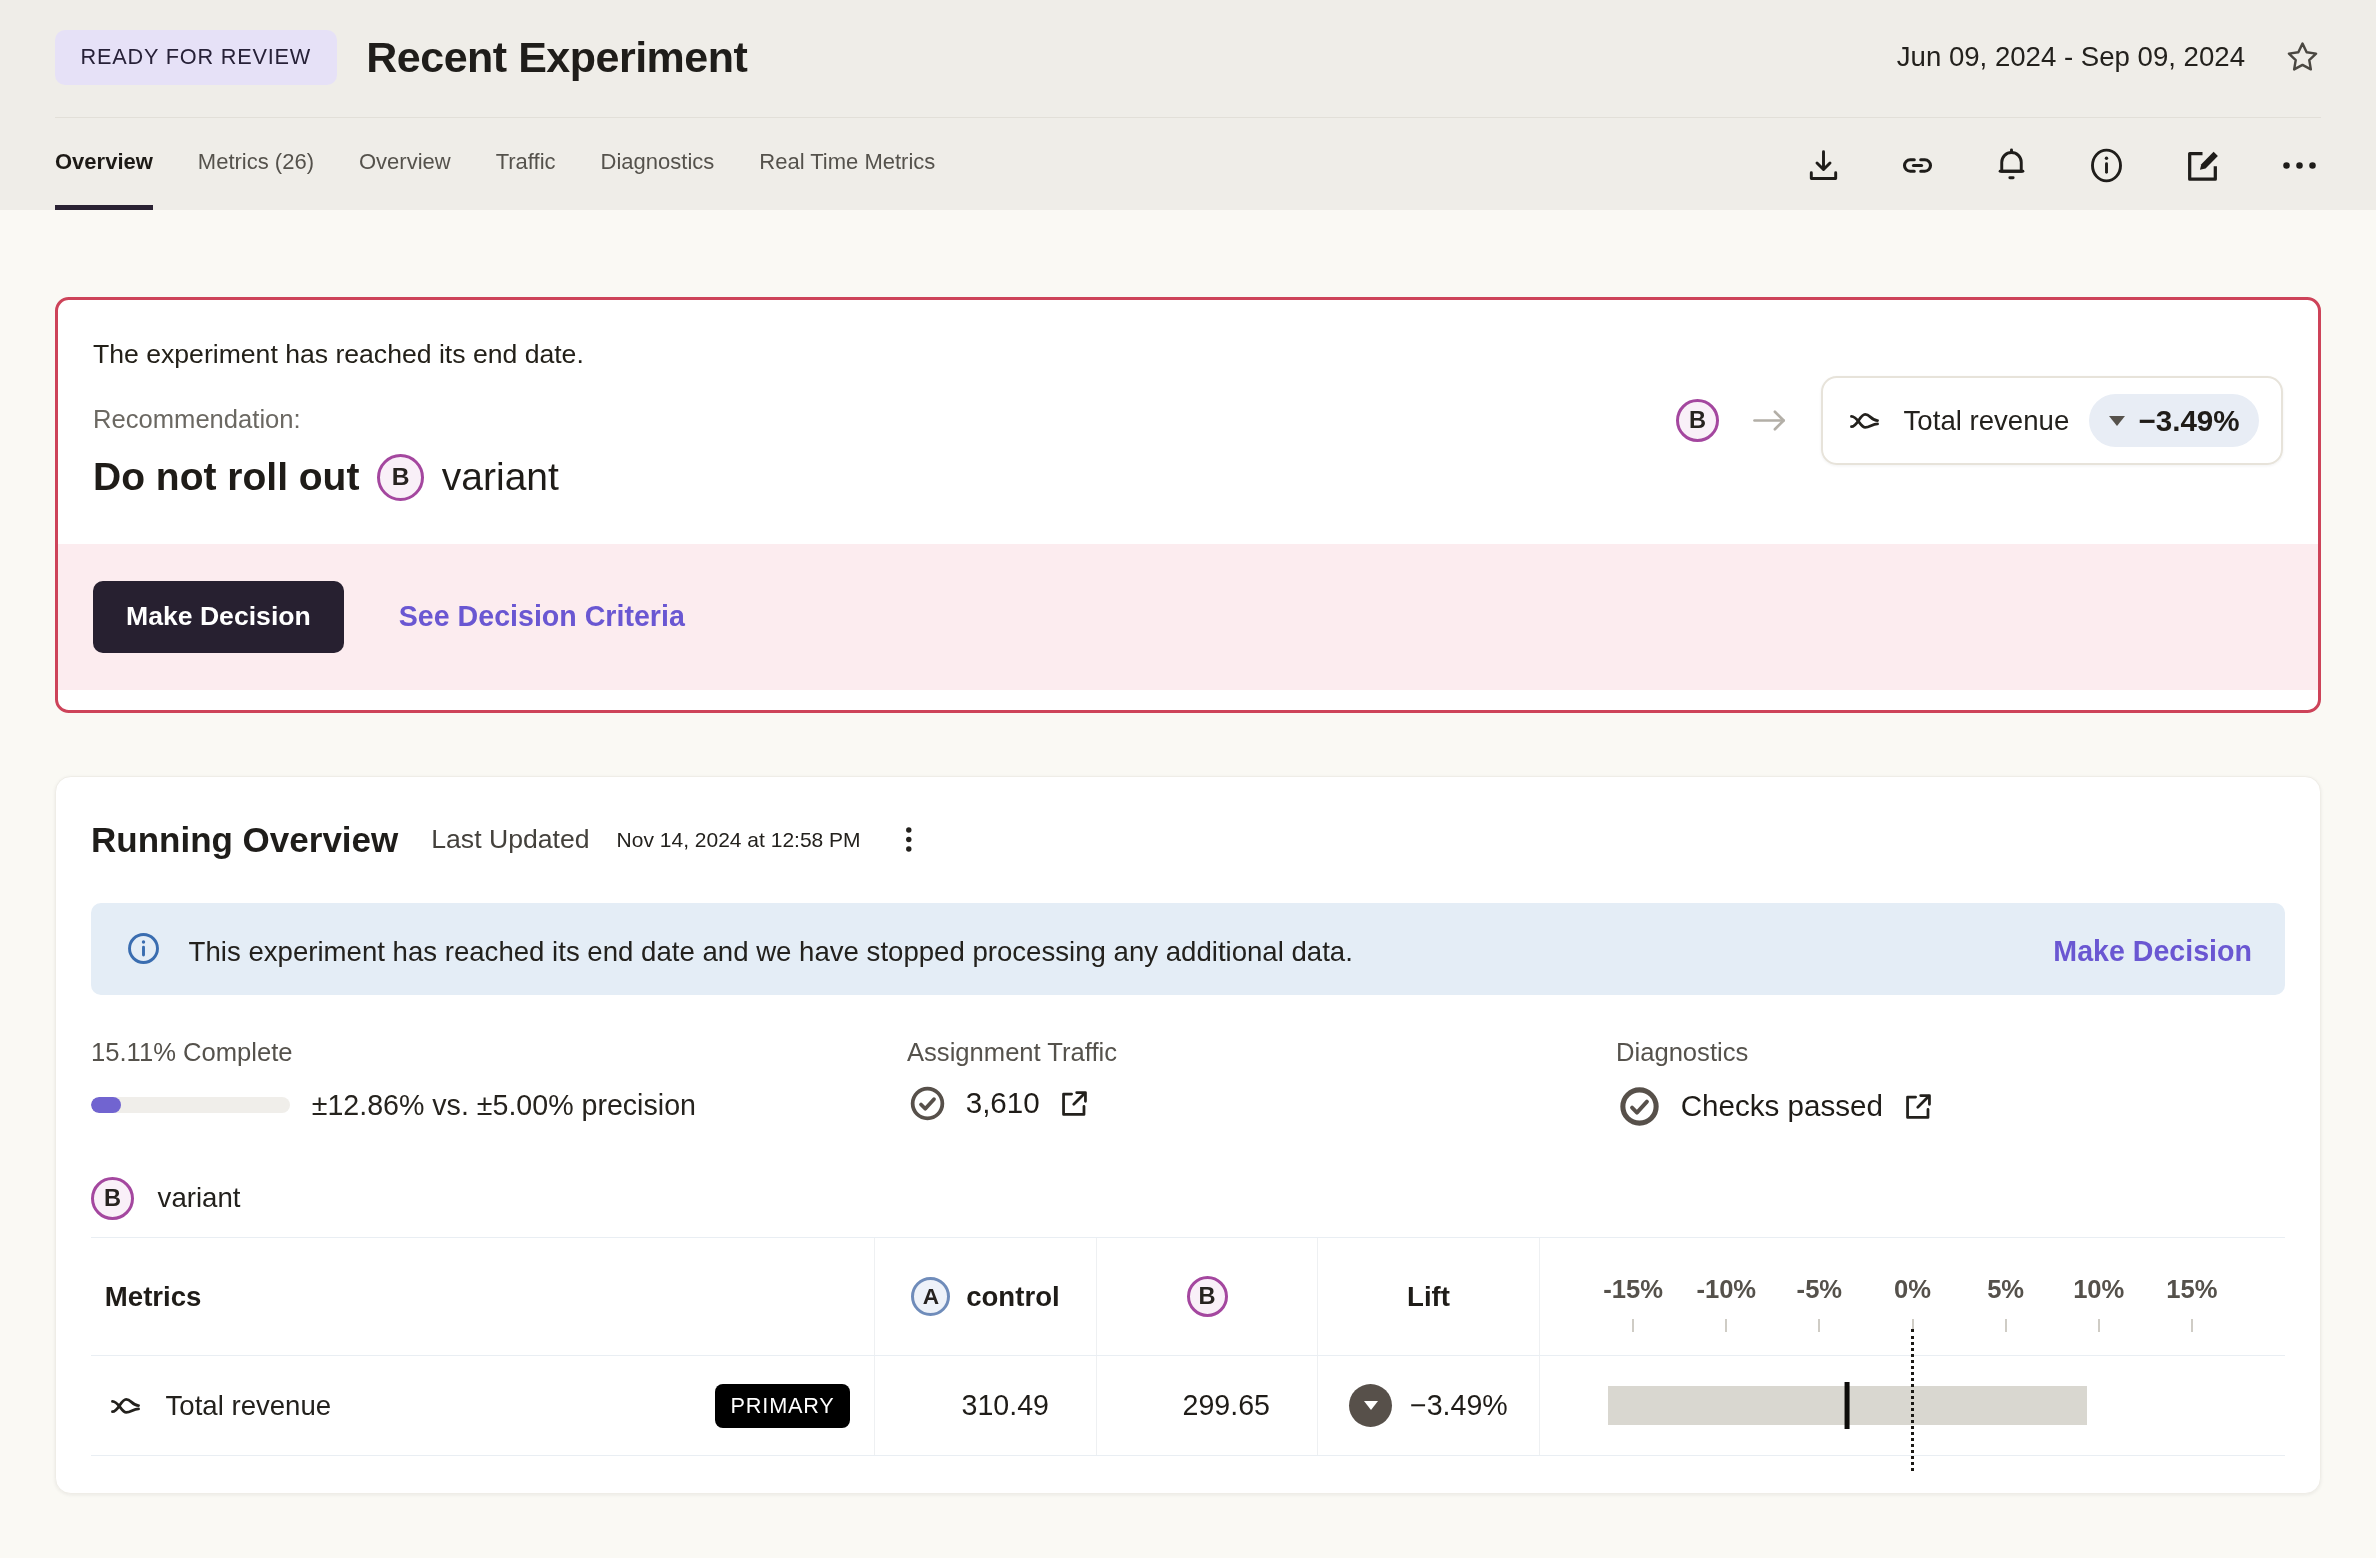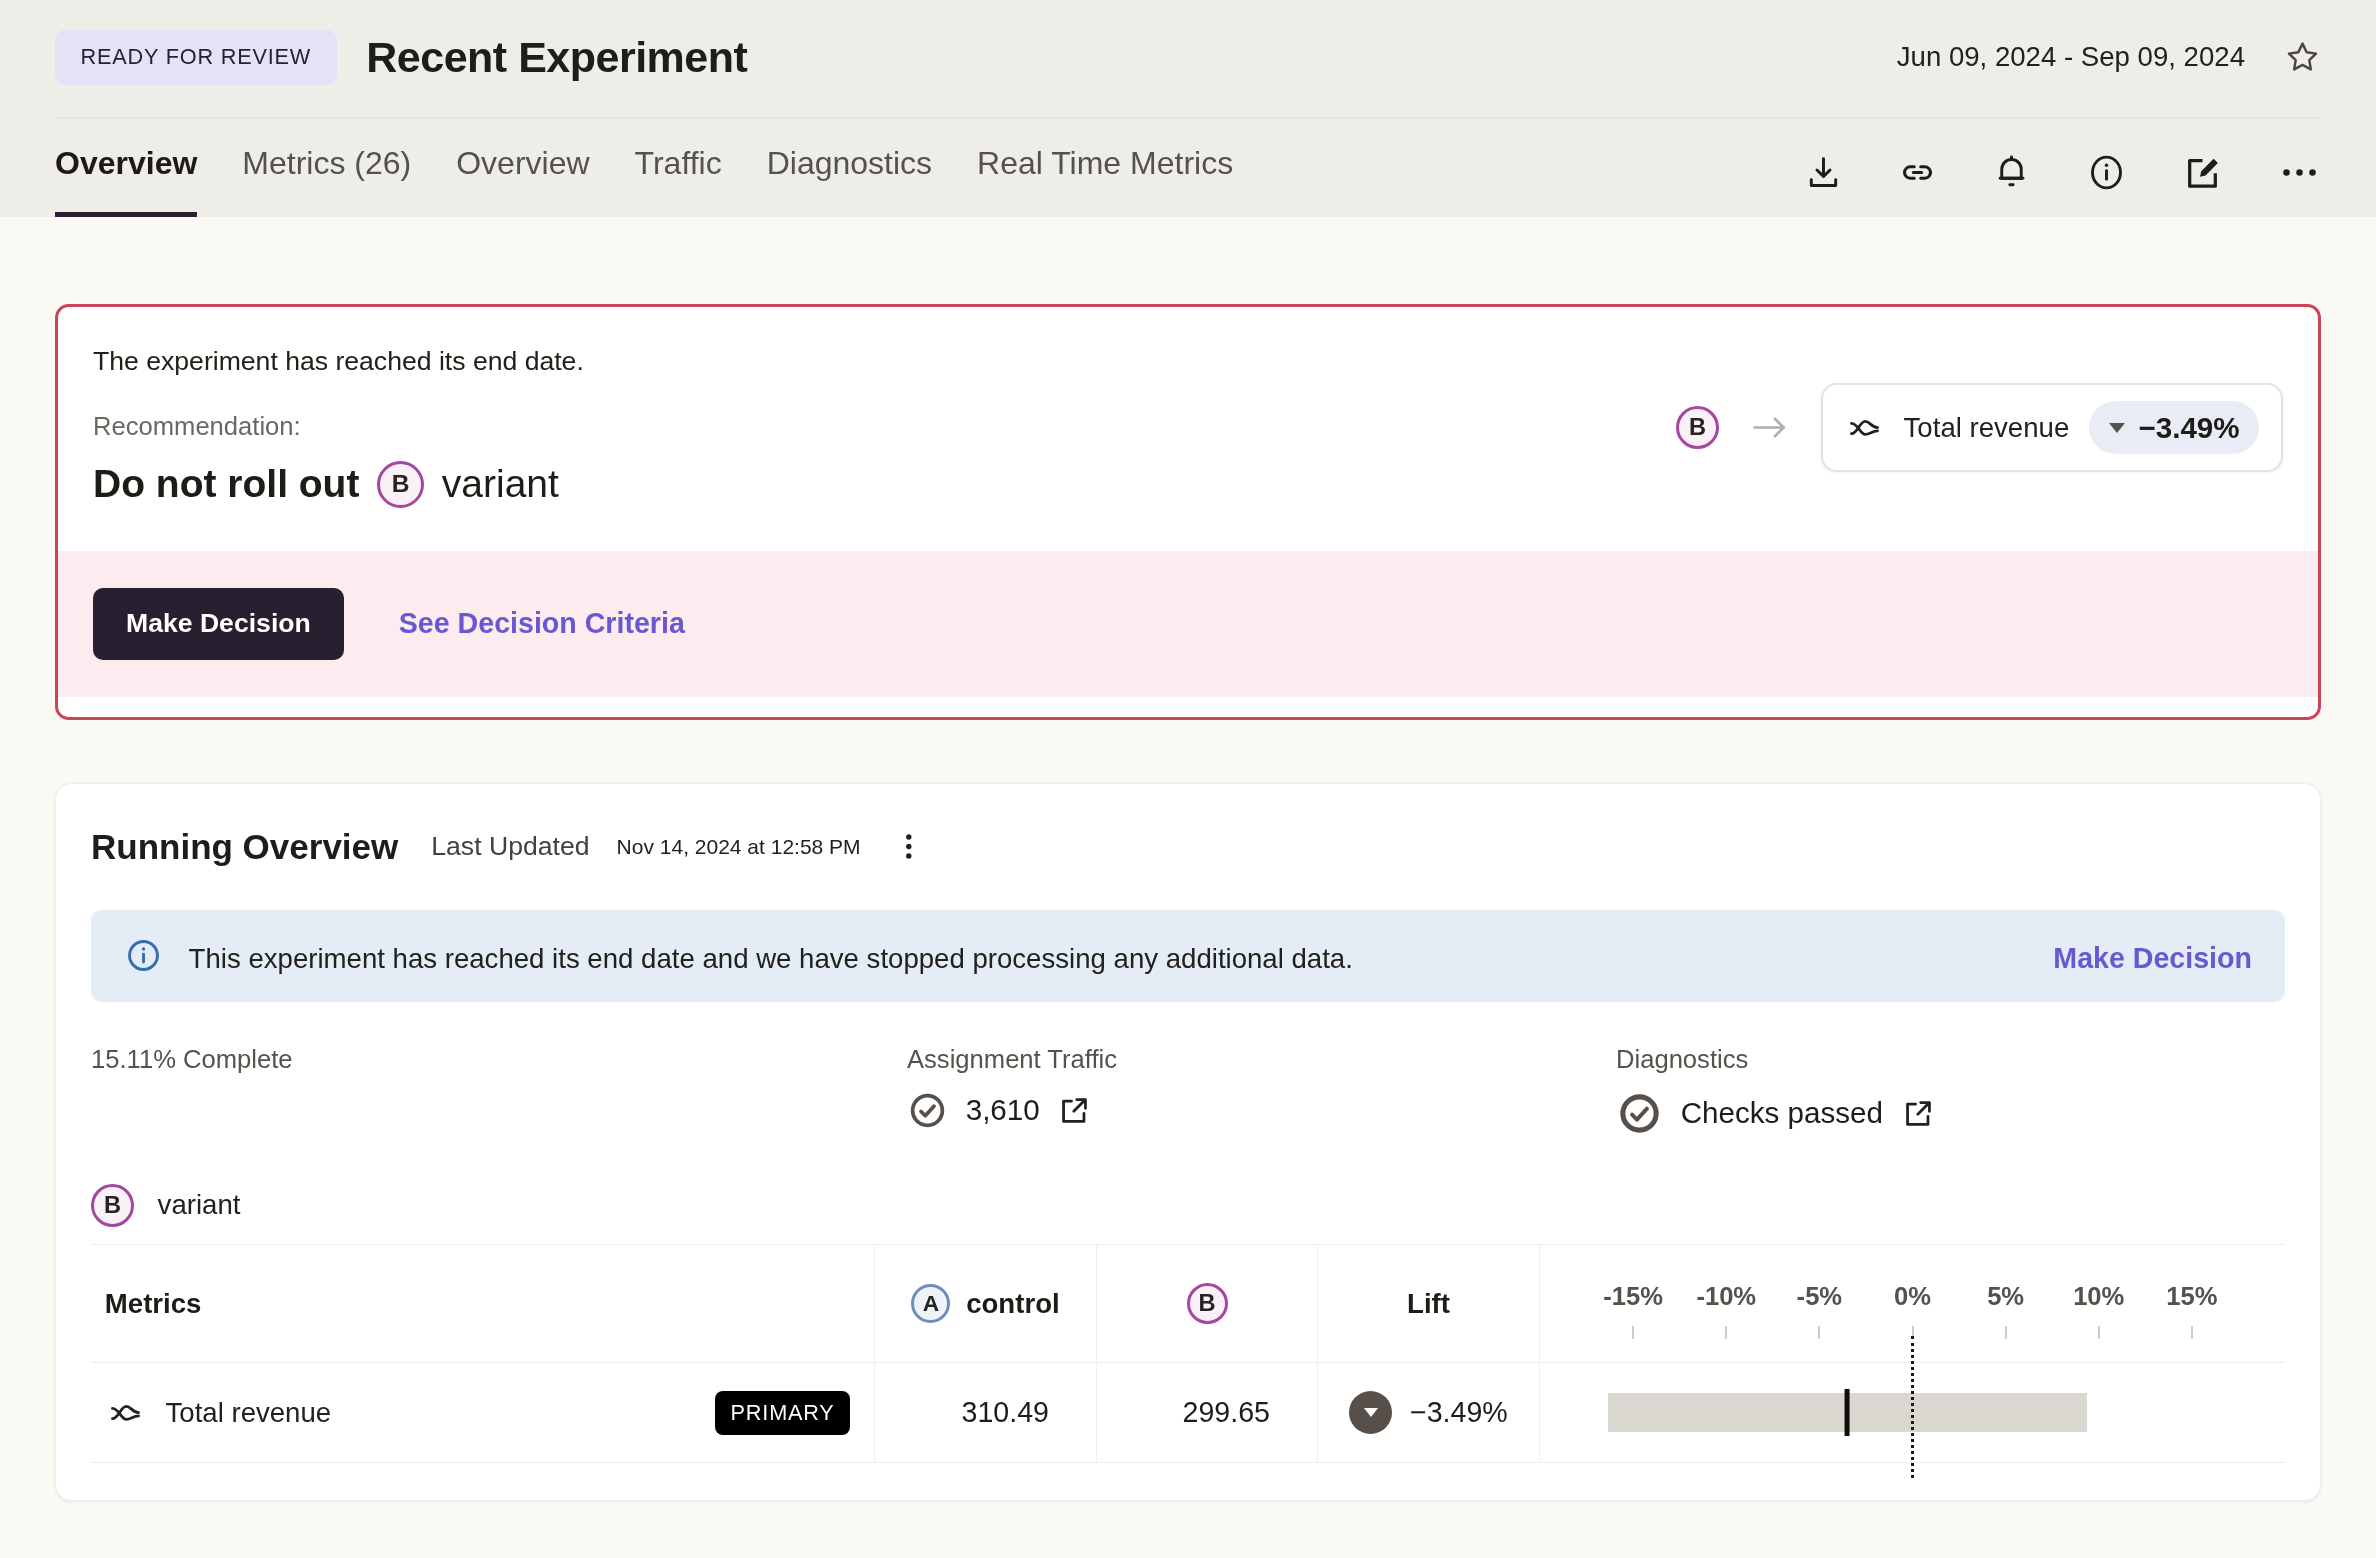--- a/index.html
+++ b/index.html
@@ -17,21 +17,21 @@
     letter-spacing:0.8px; padding:14.8px 25.6px; border-radius:10px; white-space:nowrap;
   }
   h1.page-title { font-size:43px; font-weight:600; color:#1f1d1a; letter-spacing:-0.5px; }
   .header-right { margin-left:auto; display:flex; align-items:center; gap:39px; }
   .date-range { font-size:27.6px; color:#23211d; }
   .icon { display:inline-flex; align-items:center; justify-content:center; }
   .icon svg { display:block; }
   .h-divider { height:1px; background:#e2dfd8; margin-top:31.5px; }
   .tab-row { display:flex; align-items:flex-end; padding-top:27.6px; }
   .tabs { display:flex; gap:45px; }
-  .tab { font-size:32px; color:#55524c; padding-bottom:29.6px; border-bottom:5.9px solid transparent; cursor:pointer; text-decoration:none; }
+  .tab { font-size:22px; color:#55524c; padding-bottom:29.6px; border-bottom:5.9px solid transparent; cursor:pointer; text-decoration:none; }
   .tab.active { color:#1d1a16; font-weight:700; border-bottom-color:#2a2233; }
   .tab-actions { margin-left:auto; display:flex; align-items:center; gap:55px; padding-bottom:23.6px; }
   .tab-actions .icon { cursor:pointer; }
 
   
   main { padding:0 55px; }
 
   .alert-box {
     margin-top:87px; background:#ffffff; border:3px solid #cd4359;
     border-radius:13.8px; overflow:hidden; padding-bottom:19.7px;
@@ -273,20 +273,26 @@
             <circle cx="12" cy="8" r="1.05" fill="#3a6db0" stroke="none"></circle>
           </svg>
       </span>
       <p>This experiment has reached its end date and we have stopped processing any additional data.</p>
       <a class="link-purple">Make Decision</a>
     </div>
 
     <div class="stats-row">
       <div class="stat-progress">
         <div class="stat-label">15.11% Complete</div>
+        <div class="progress-line">
+          <div class="progress-track">
+            <div class="progress-fill" style="width: 15.11%;"></div>
+          </div>
+          <span class="precision">±12.86% vs. ±5.00% precision</span>
+        </div>
       </div>
       <div class="stat-block traffic">
         <div class="stat-label">Assignment Traffic</div>
         <div class="stat-line">
           <span class="icon">
             <svg width="41" height="41" viewBox="0 0 24 24" fill="none" stroke="#57504a" stroke-width="2.2">
                 <circle cx="12" cy="12" r="8.7"></circle>
                 <path d="M8.2 12.6l2.5 2.5 5.1-5.6" stroke-linecap="round" stroke-linejoin="round"></path>
               </svg>
           </span>

